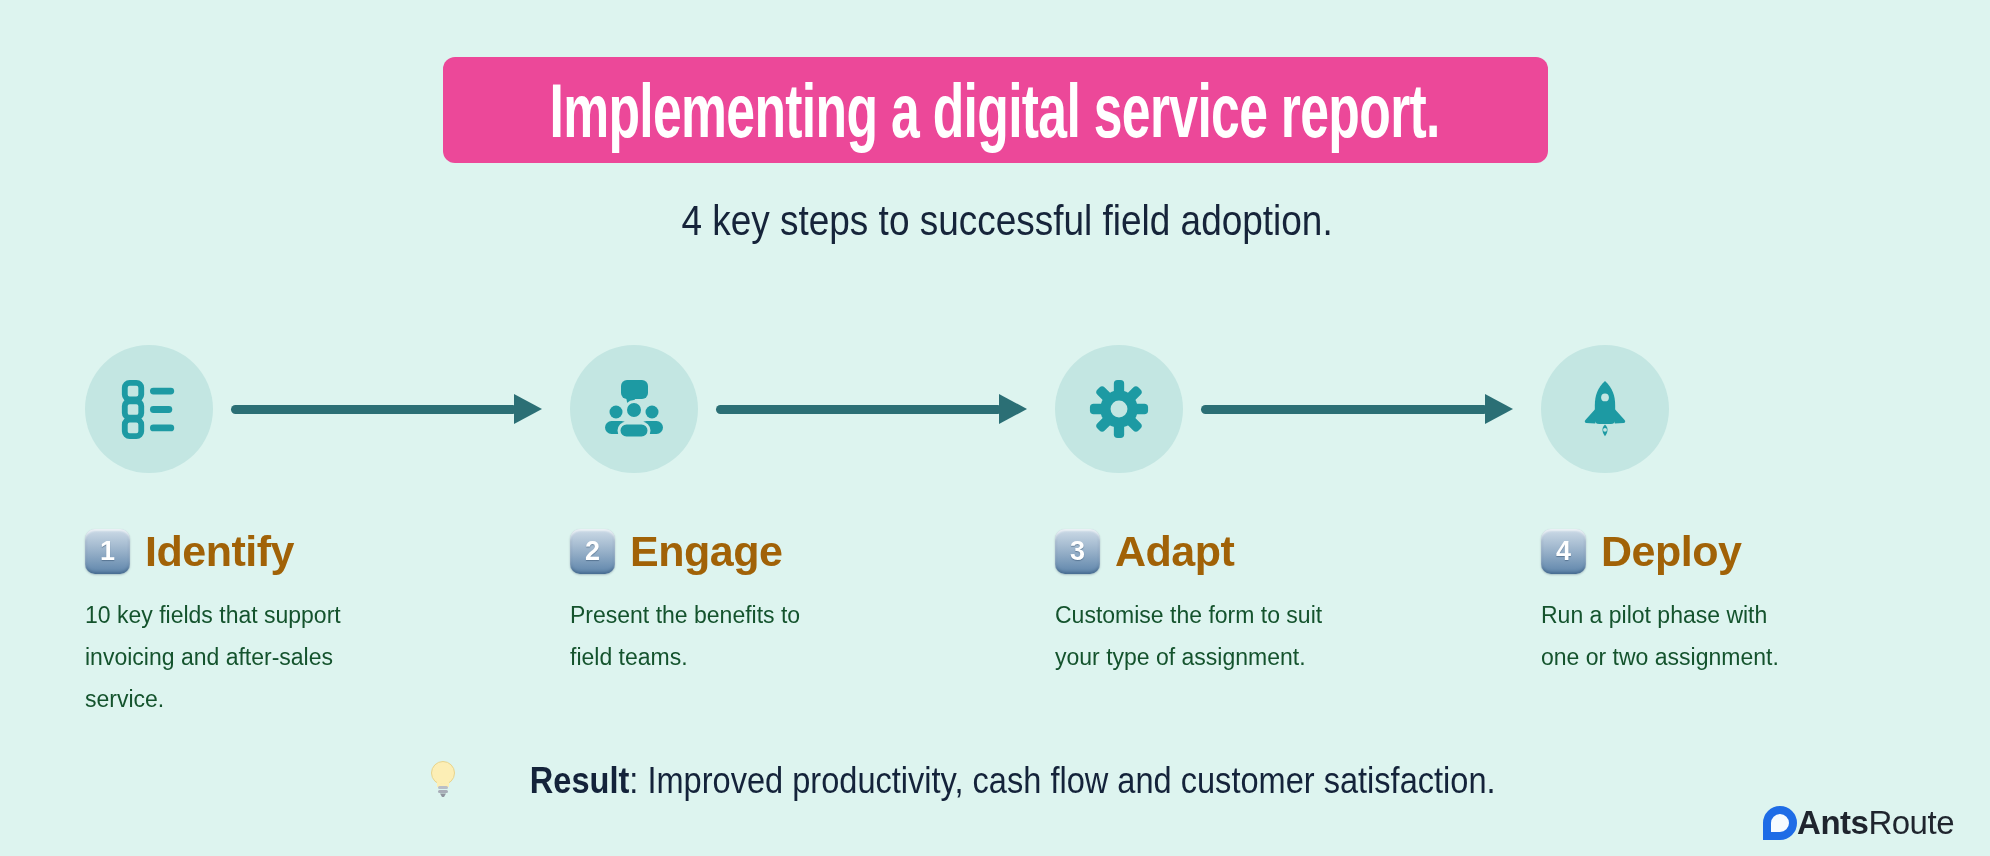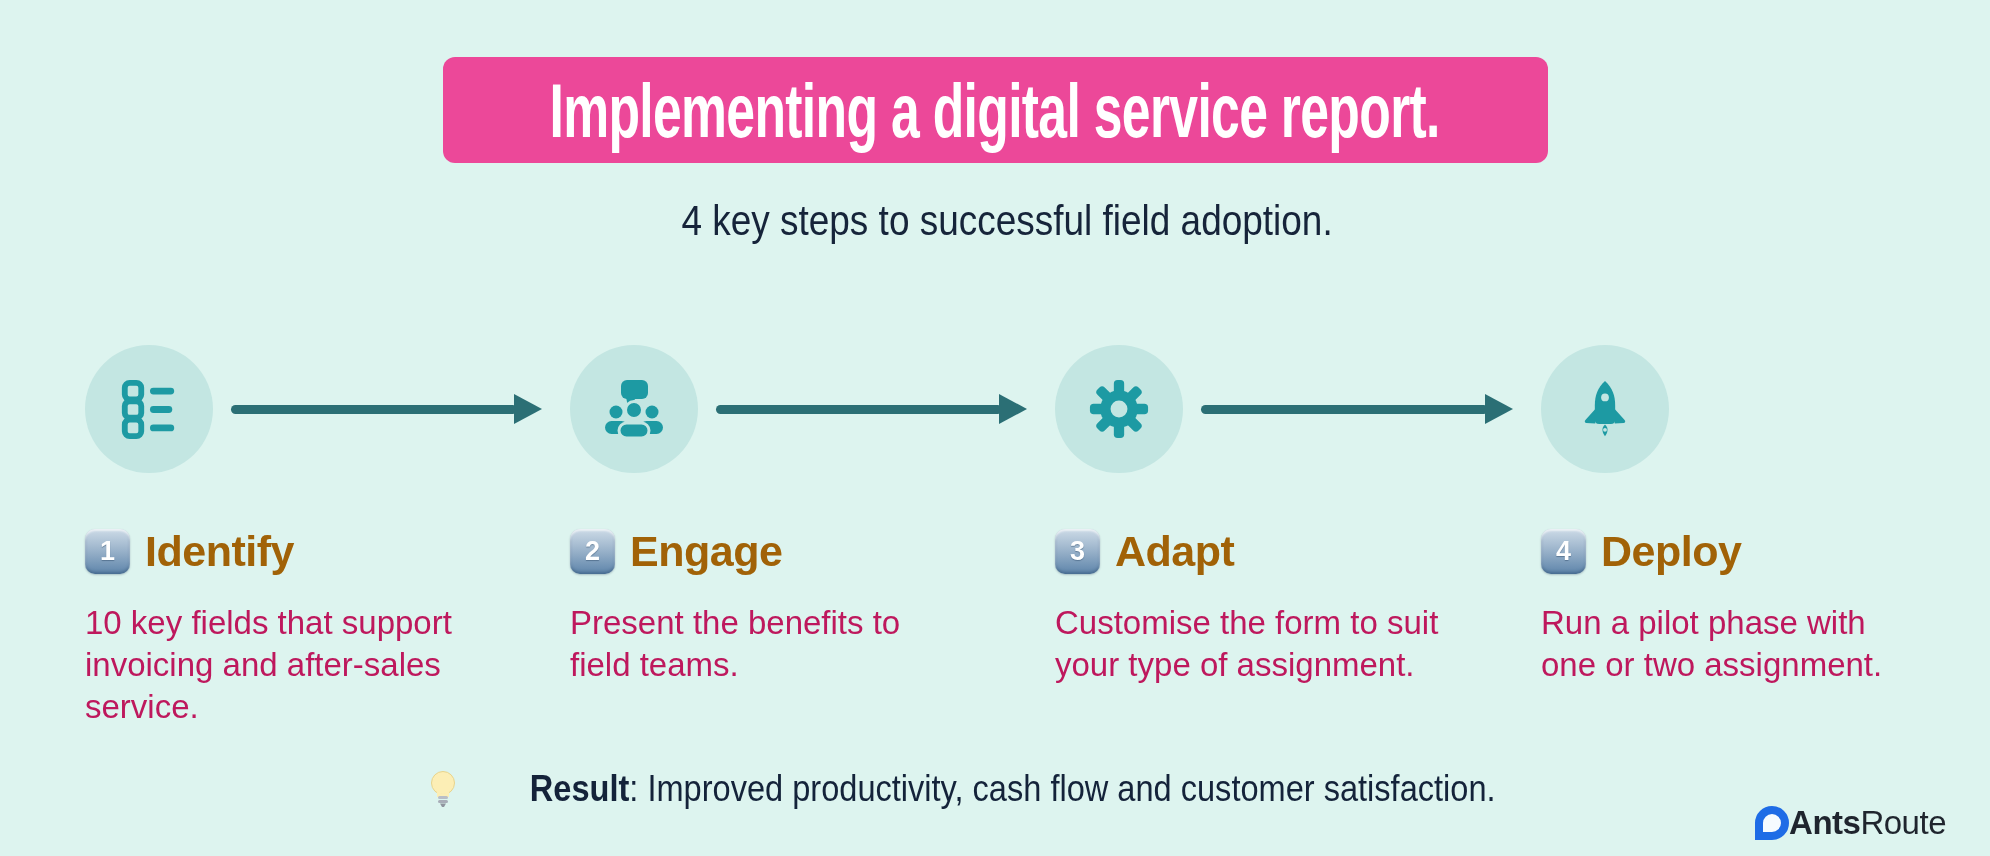--- a/index.html
+++ b/index.html
@@ -89,47 +89,47 @@
     font-weight:bold; font-size:27px;
     display:flex; align-items:center; justify-content:center;
     text-shadow:0 1px 1px rgba(60,90,120,.6);
   }
   .step-title{
     color:#a16207;
     font-size:43px; font-weight:bold;
     letter-spacing:-0.5px;
   }
   .step-desc{
-    margin-top:26px;
-    color:#be185d;
-    font-size:33px;
+    margin-top:18px;
+    color:#14532d;
+    font-size:23px;
     line-height:42px;
   }
   .step-desc .desc-line{ white-space:nowrap; }
 
   
   .result-row{
     margin-top:40px;
-    display:flex; align-items:flex-end; justify-content:center;
+    display:flex; align-items:flex-start; justify-content:center;
     gap:6px;
     color:#14233a;
   }
   .result-text{
     display:inline-block;
     font-size:37px;
     white-space:nowrap;
     transform:scaleX(0.88);
     transform-origin:center;
   }
   .result-text .result-label{ font-weight:bold; }
 
   
   .logo{
     position:absolute;
-    right:44px; bottom:14px;
+    right:36px; bottom:14px;
     display:flex; align-items:center; gap:0;
   }
   .logo-mark{
     width:34px; height:34px;
     border:8px solid #1e6ce6;
     border-radius:50% 50% 50% 0;
     background:#f6fbff;
   }
   .logo-text{
     font-size:33px;

